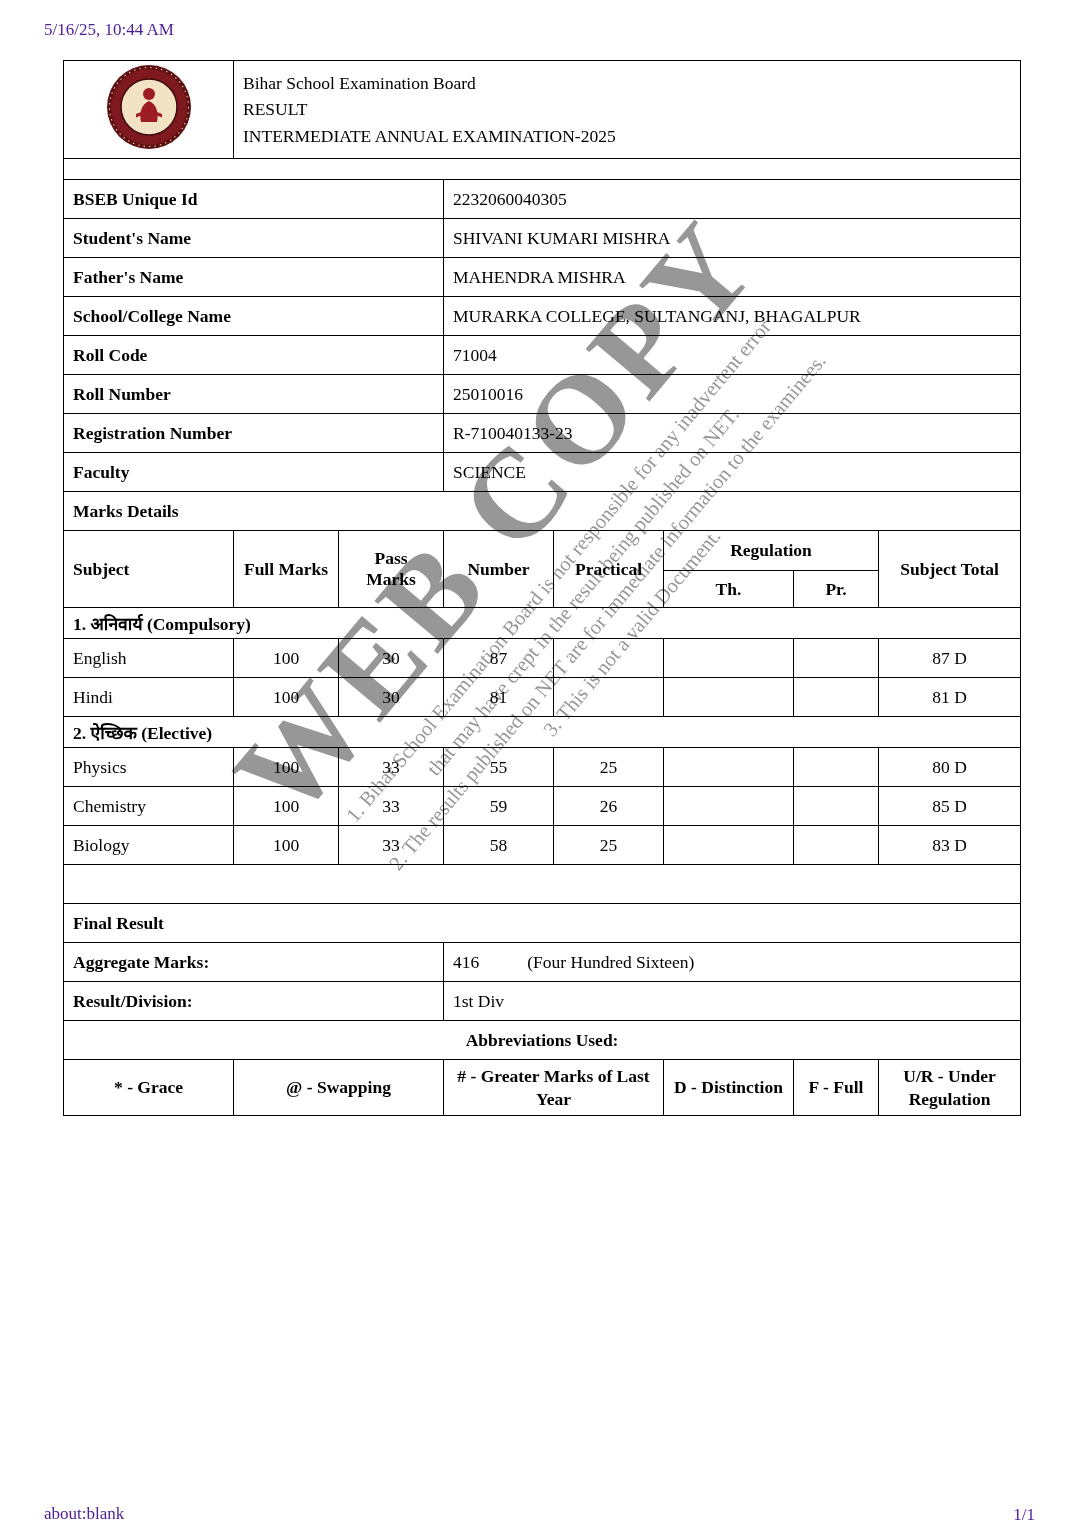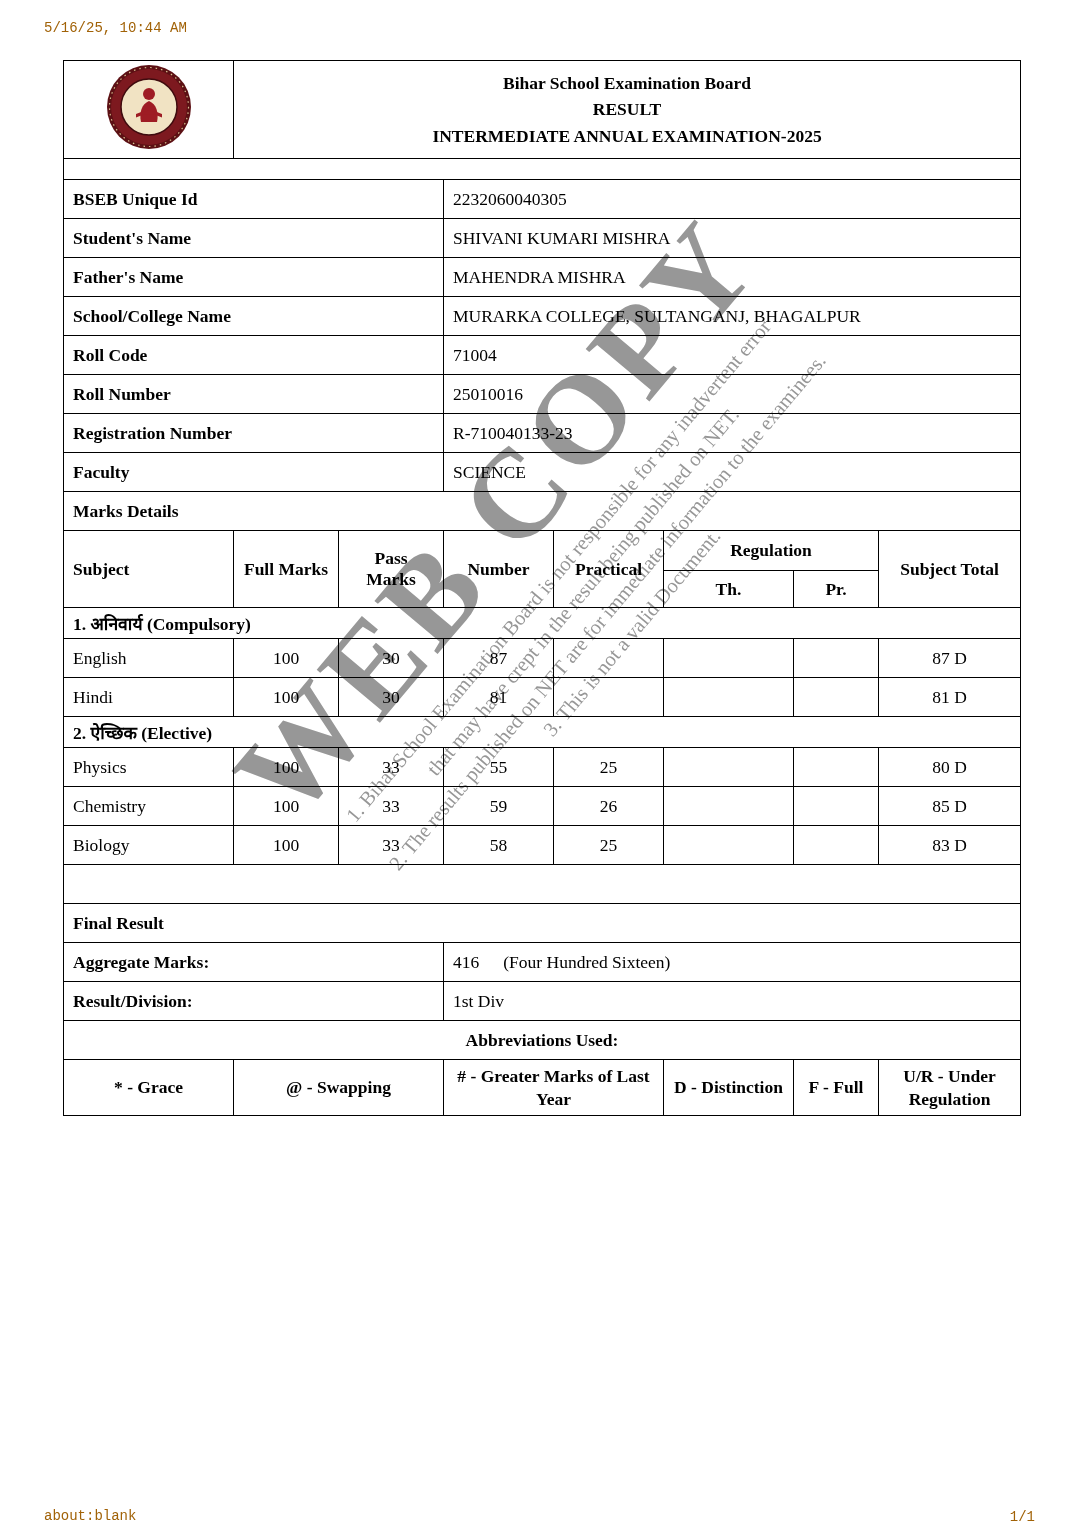--- a/index.html
+++ b/index.html
@@ -7,23 +7,23 @@
   body {
     width: 1083px; height: 1532px;
     position: relative;
     background: #ffffff;
     font-family: "Liberation Serif", serif;
     color: #000;
     overflow: hidden;
   }
   .chrome {
     position: absolute;
-    font-family: Liberation Mono, monospace;
-    font-size: 14px;
-    color: #a16207;
+    font-family: Liberation Serif, serif;
+    font-size: 17px;
+    color: #4c1d95;
     z-index: 3;
   }
   #ts { top: 20px; left: 44px; }
   #fl { bottom: 8px; left: 44px; }
   #fr { bottom: 7px; right: 48px; text-align: right; }
 
   
   .wm {
     position: absolute;
     left: 55px; top: 430px; width: 980px;
@@ -55,31 +55,31 @@
     border: 1px solid #000;
     padding: 2px 9px;
     font-size: 17.5px;
     vertical-align: middle;
     overflow: hidden;
   }
   .lbl { font-weight: bold; }
   .c { text-align: center; padding-left: 2px; padding-right: 2px; }
 
   tr.hrow td { height: 98px; }
-  .title-cell { text-align: center; font-weight: bold; font-size: 18.5px; line-height: 1.5; }
+  .title-cell { text-align: left; font-weight: normal; font-size: 18.5px; line-height: 1.5; }
   .logo-cell { text-align: center; }
   tr.sp td { height: 21px; padding: 0; }
   tr.r td { height: 39px; }
   tr.g td { height: 31px; margin-top: 8px; }
   tr.h1 td { height: 40px; }
   tr.h2 td { height: 37px; }
   tr.ab td { height: 56px; text-align: center; font-weight: bold; line-height: 1.3; }
   .abbr-title { text-align: center; }
   .abbr-title span { }
-  .gap { margin-left: 24px; }
+  .gap { margin-left: 48px; }
 </style>
 </head>
 <body>
 
 <div id="ts" class="chrome">5/16/25, 10:44 AM</div>
 
 <div class="wm">
   <div class="wm-big">WEB COPY</div>
   <div class="wm-line">1. Bihar School Examination Board is not responsible for any inadvertent error</div>
   <div class="wm-line">that may have crept in the result being published on NET.</div>

